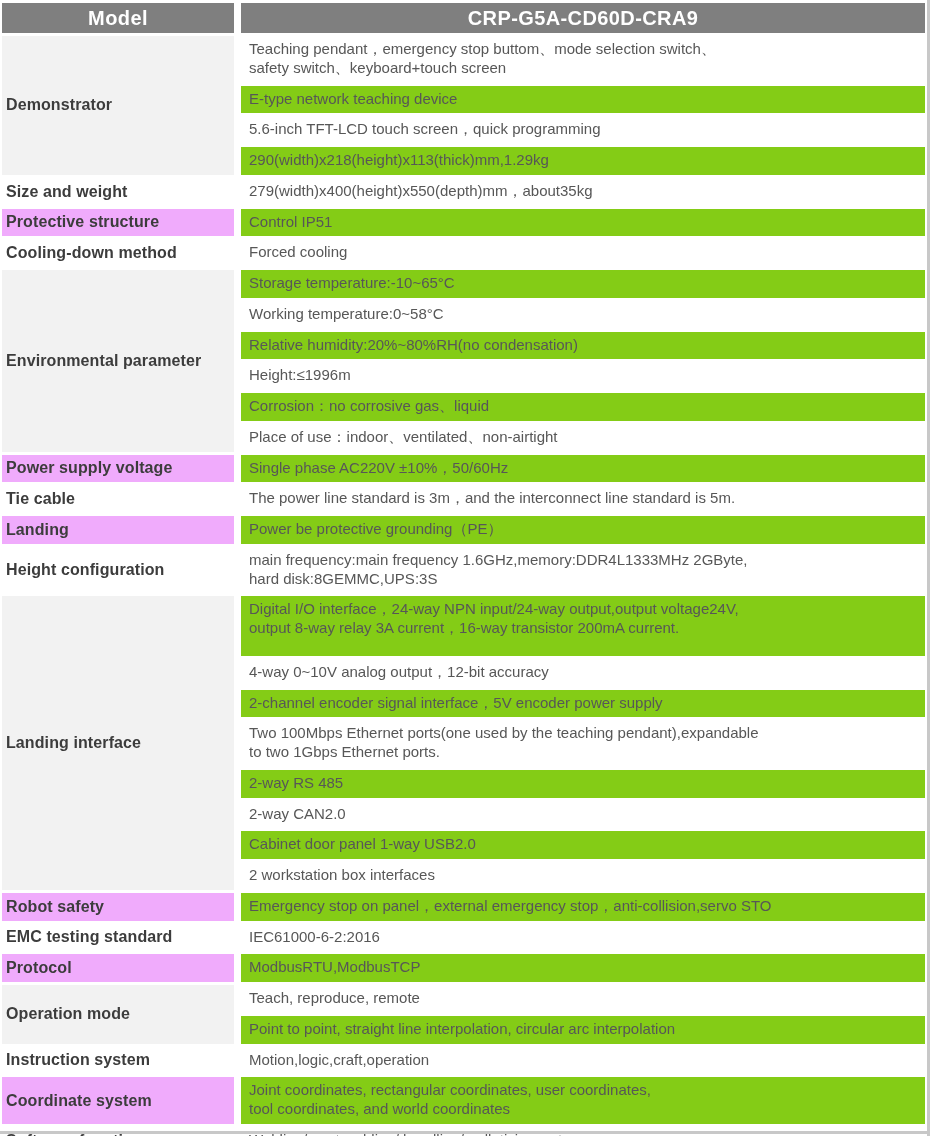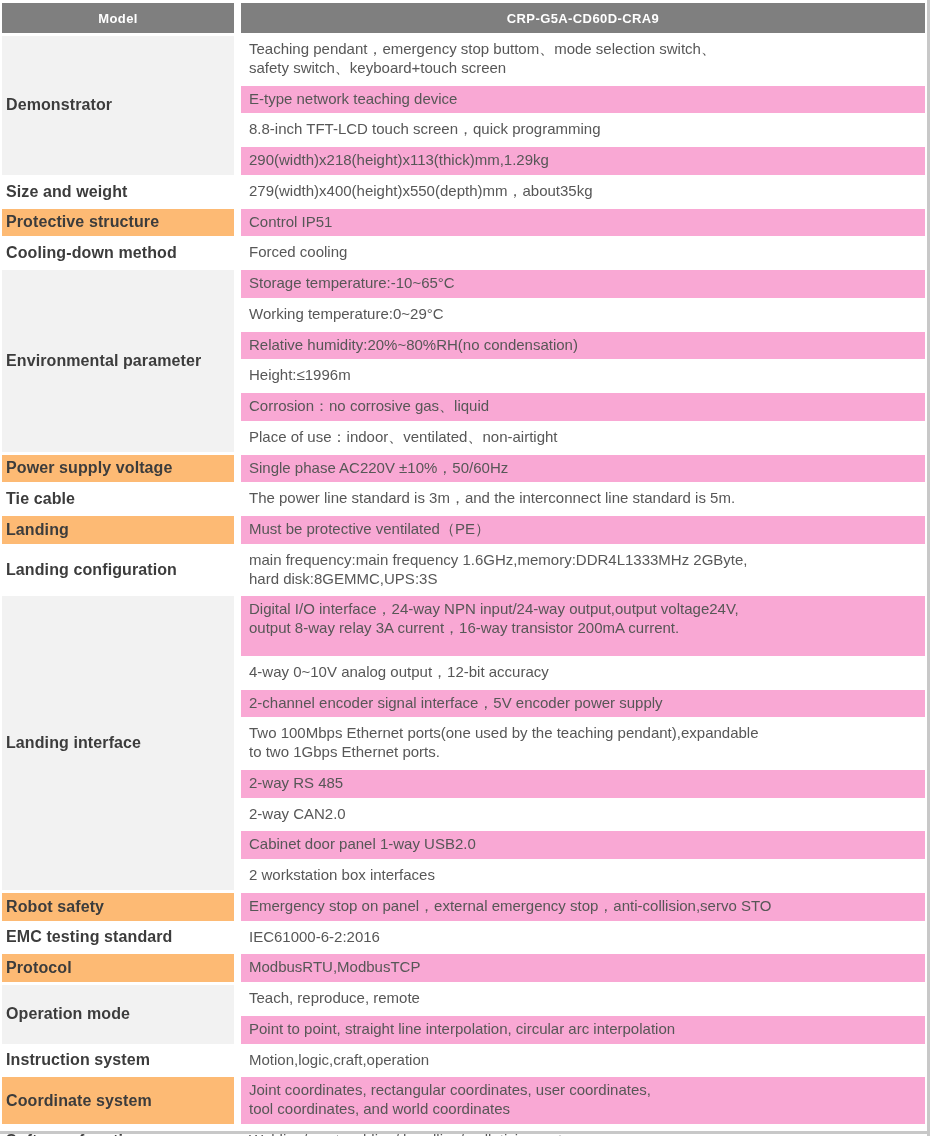--- a/index.html
+++ b/index.html
@@ -10,43 +10,43 @@
   }
   .page{padding:3px 0 0 2px;}
   table.spec{
     border-collapse:collapse;
     width:923px;
     table-layout:fixed;
   }
   th,td{vertical-align:middle;}
   th.h-label,th.h-value{
     background:#7f7f7f;color:#ffffff;
-    font-size:13px;font-weight:bold;text-align:center;
+    font-size:20px;font-weight:bold;text-align:center;
     height:28px;letter-spacing:0.4px;
     border-bottom:3px solid #ffffff;
   }
   th.h-label{width:230px;border-right:7px solid #ffffff;}
   th.label-cell{
     font-size:16px;font-weight:bold;color:#3c3c3c;
     text-align:left;letter-spacing:0.1px;
     border-right:7px solid #ffffff;
     border-bottom:3px solid #ffffff;
     padding:2px 4px;
   }
   td.value-cell{
     font-size:15px;color:#575757;line-height:1.25;
     text-align:left;padding:4px 8px 5px 8px;
     border-bottom:3px solid #ffffff;
     white-space:pre-line;
     min-height:20px;
     margin-top:48px;
   }
   .bg-white{background:#ffffff;}
-  .bg-gray{background:#f9a8d4;}
-  .bg-label-gray{background:#fdba74;}
+  .bg-gray{background:#84cc16;}
+  .bg-label-gray{background:#f0abfc;}
   .bg-label-span{background:#f2f2f2;}
   td.tall{padding-bottom:18px;}
   .edge-right{
     position:absolute;top:0;left:927px;width:3px;height:1136px;
     background:#c8c8c8;
   }
   .edge-bottom{
     position:absolute;left:0;top:1131px;width:927px;height:3px;
     background:#c8c8c8;
   }
@@ -65,21 +65,21 @@
     <tbody id="spec-body">
         <tr>
           <th class="label-cell bg-label-span" rowspan="4">Demonstrator</th>
           <td class="value-cell bg-white">Teaching pendant，emergency stop buttom、mode selection switch、
 safety switch、keyboard+touch screen</td>
         </tr>
         <tr>
           <td class="value-cell bg-gray">E-type network teaching device</td>
         </tr>
         <tr>
-          <td class="value-cell bg-white">8.8-inch TFT-LCD touch screen，quick programming</td>
+          <td class="value-cell bg-white">5.6-inch TFT-LCD touch screen，quick programming</td>
         </tr>
         <tr>
           <td class="value-cell bg-gray">290(width)x218(height)x113(thick)mm,1.29kg</td>
         </tr>
         <tr>
           <th class="label-cell bg-white" rowspan="1">Size and weight</th>
           <td class="value-cell bg-white">279(width)x400(height)x550(depth)mm，about35kg</td>
         </tr>
         <tr>
           <th class="label-cell bg-label-gray" rowspan="1">Protective structure</th>
@@ -87,21 +87,21 @@
         </tr>
         <tr>
           <th class="label-cell bg-white" rowspan="1">Cooling-down method</th>
           <td class="value-cell bg-white">Forced cooling</td>
         </tr>
         <tr>
           <th class="label-cell bg-label-span" rowspan="6">Environmental parameter</th>
           <td class="value-cell bg-gray">Storage temperature:-10~65°C</td>
         </tr>
         <tr>
-          <td class="value-cell bg-white">Working temperature:0~29°C</td>
+          <td class="value-cell bg-white">Working temperature:0~58°C</td>
         </tr>
         <tr>
           <td class="value-cell bg-gray">Relative humidity:20%~80%RH(no condensation)</td>
         </tr>
         <tr>
           <td class="value-cell bg-white">Height:≤1996m</td>
         </tr>
         <tr>
           <td class="value-cell bg-gray">Corrosion：no corrosive gas、liquid</td>
         </tr>
@@ -111,24 +111,24 @@
         <tr>
           <th class="label-cell bg-label-gray" rowspan="1">Power supply voltage</th>
           <td class="value-cell bg-gray">Single phase AC220V ±10%，50/60Hz</td>
         </tr>
         <tr>
           <th class="label-cell bg-white" rowspan="1">Tie cable</th>
           <td class="value-cell bg-white">The power line standard is 3m，and the interconnect line standard is 5m.</td>
         </tr>
         <tr>
           <th class="label-cell bg-label-gray" rowspan="1">Landing</th>
-          <td class="value-cell bg-gray">Must be protective ventilated（PE）</td>
+          <td class="value-cell bg-gray">Power be protective grounding（PE）</td>
         </tr>
         <tr>
-          <th class="label-cell bg-white" rowspan="1">Landing configuration</th>
+          <th class="label-cell bg-white" rowspan="1">Height configuration</th>
           <td class="value-cell bg-white">main frequency:main frequency 1.6GHz,memory:DDR4L1333MHz 2GByte,
 hard disk:8GEMMC,UPS:3S</td>
         </tr>
         <tr>
           <th class="label-cell bg-label-span" rowspan="8">Landing interface</th>
           <td class="value-cell bg-gray tall">Digital I/O interface，24-way NPN input/24-way output,output voltage24V,
 output 8-way relay 3A current，16-way transistor 200mA current.</td>
         </tr>
         <tr>
           <td class="value-cell bg-white">4-way 0~10V analog output，12-bit accuracy</td>

